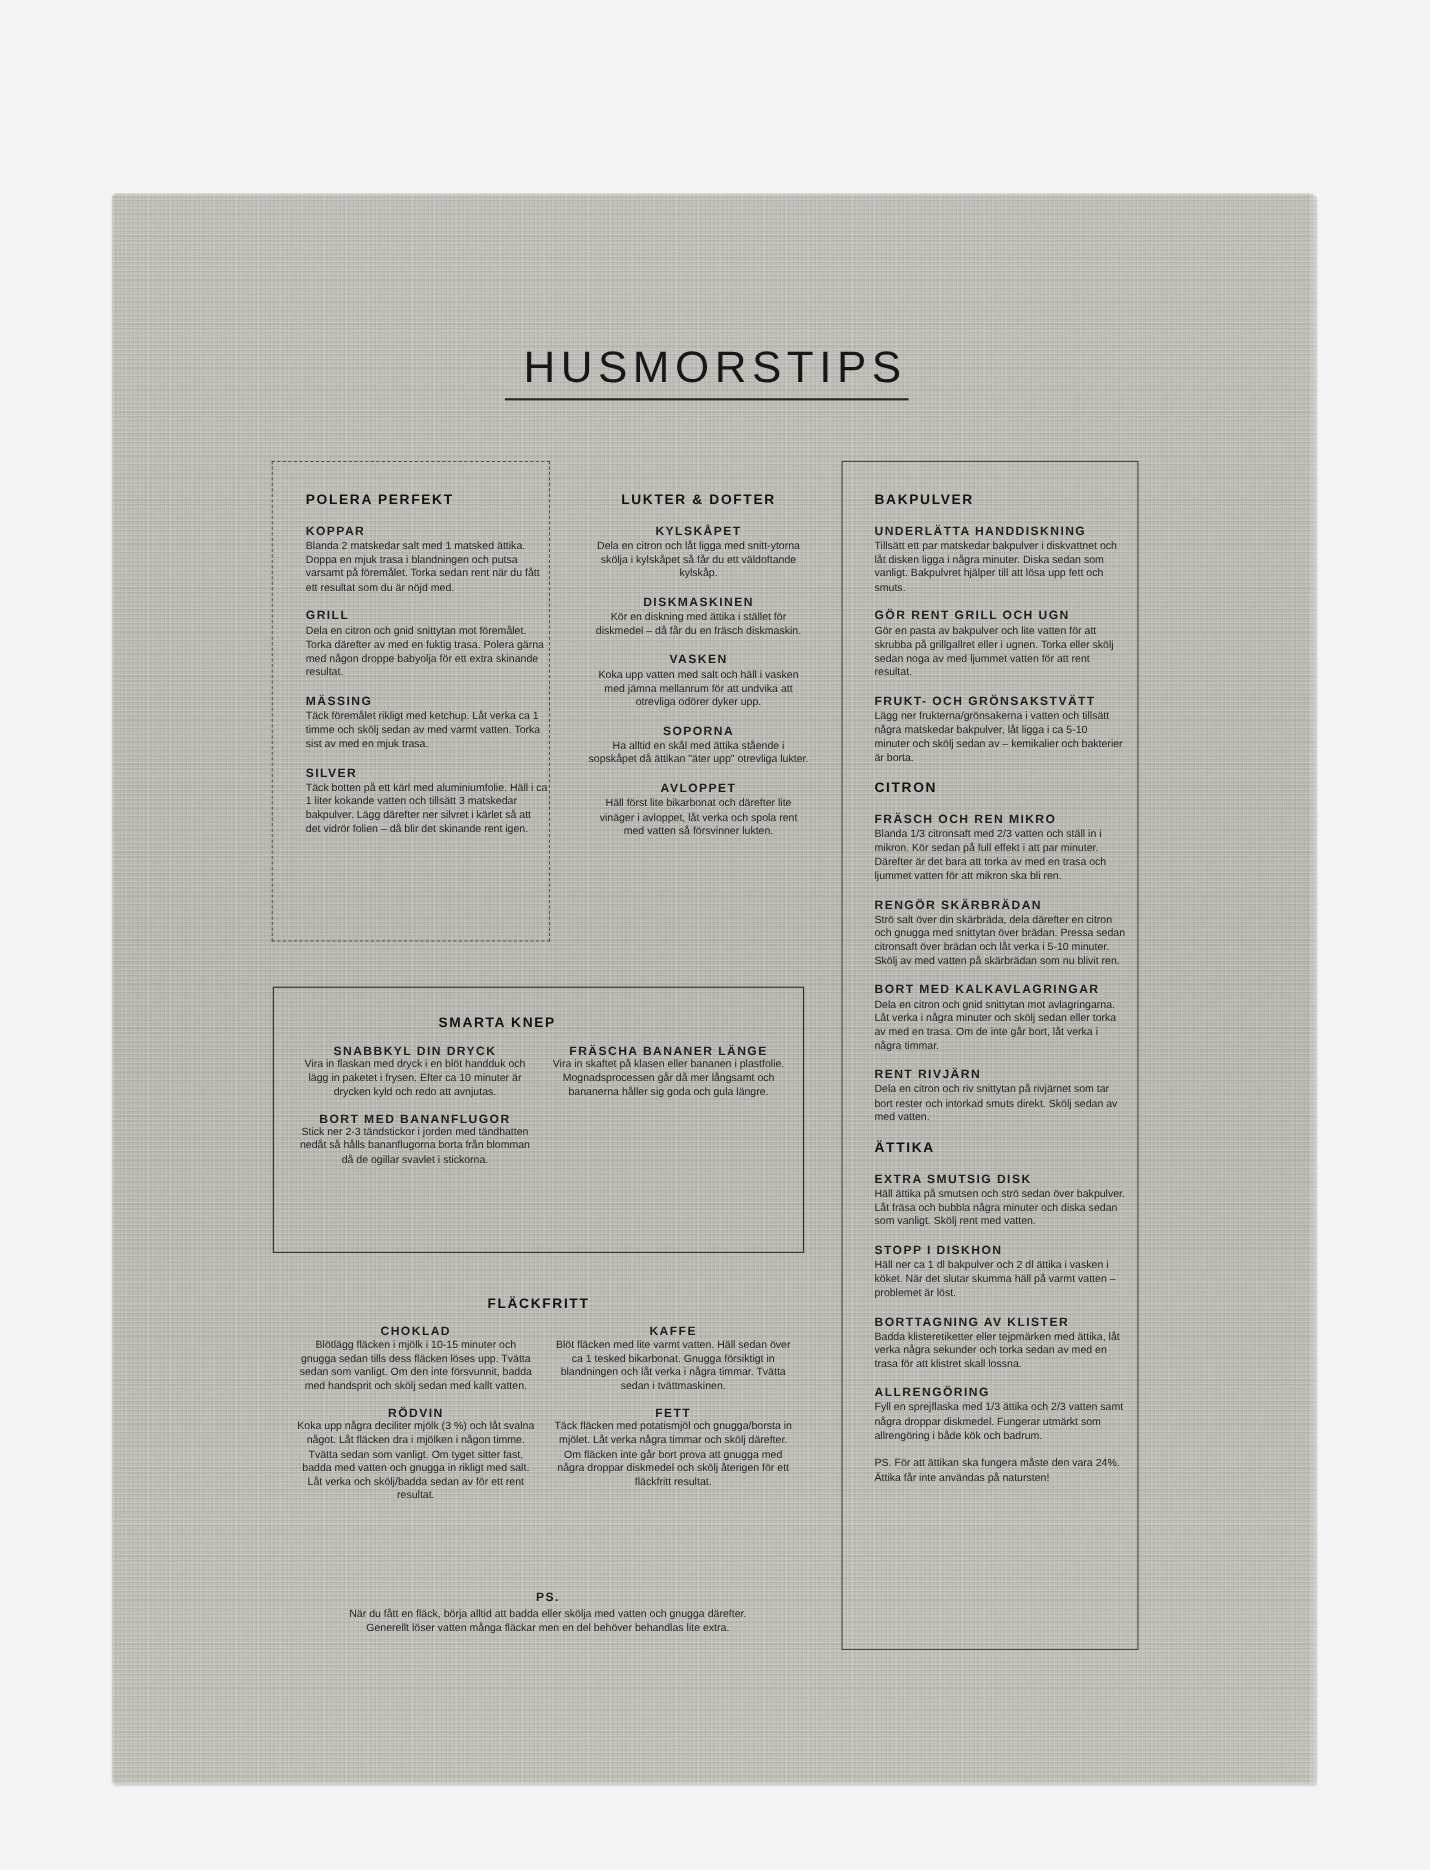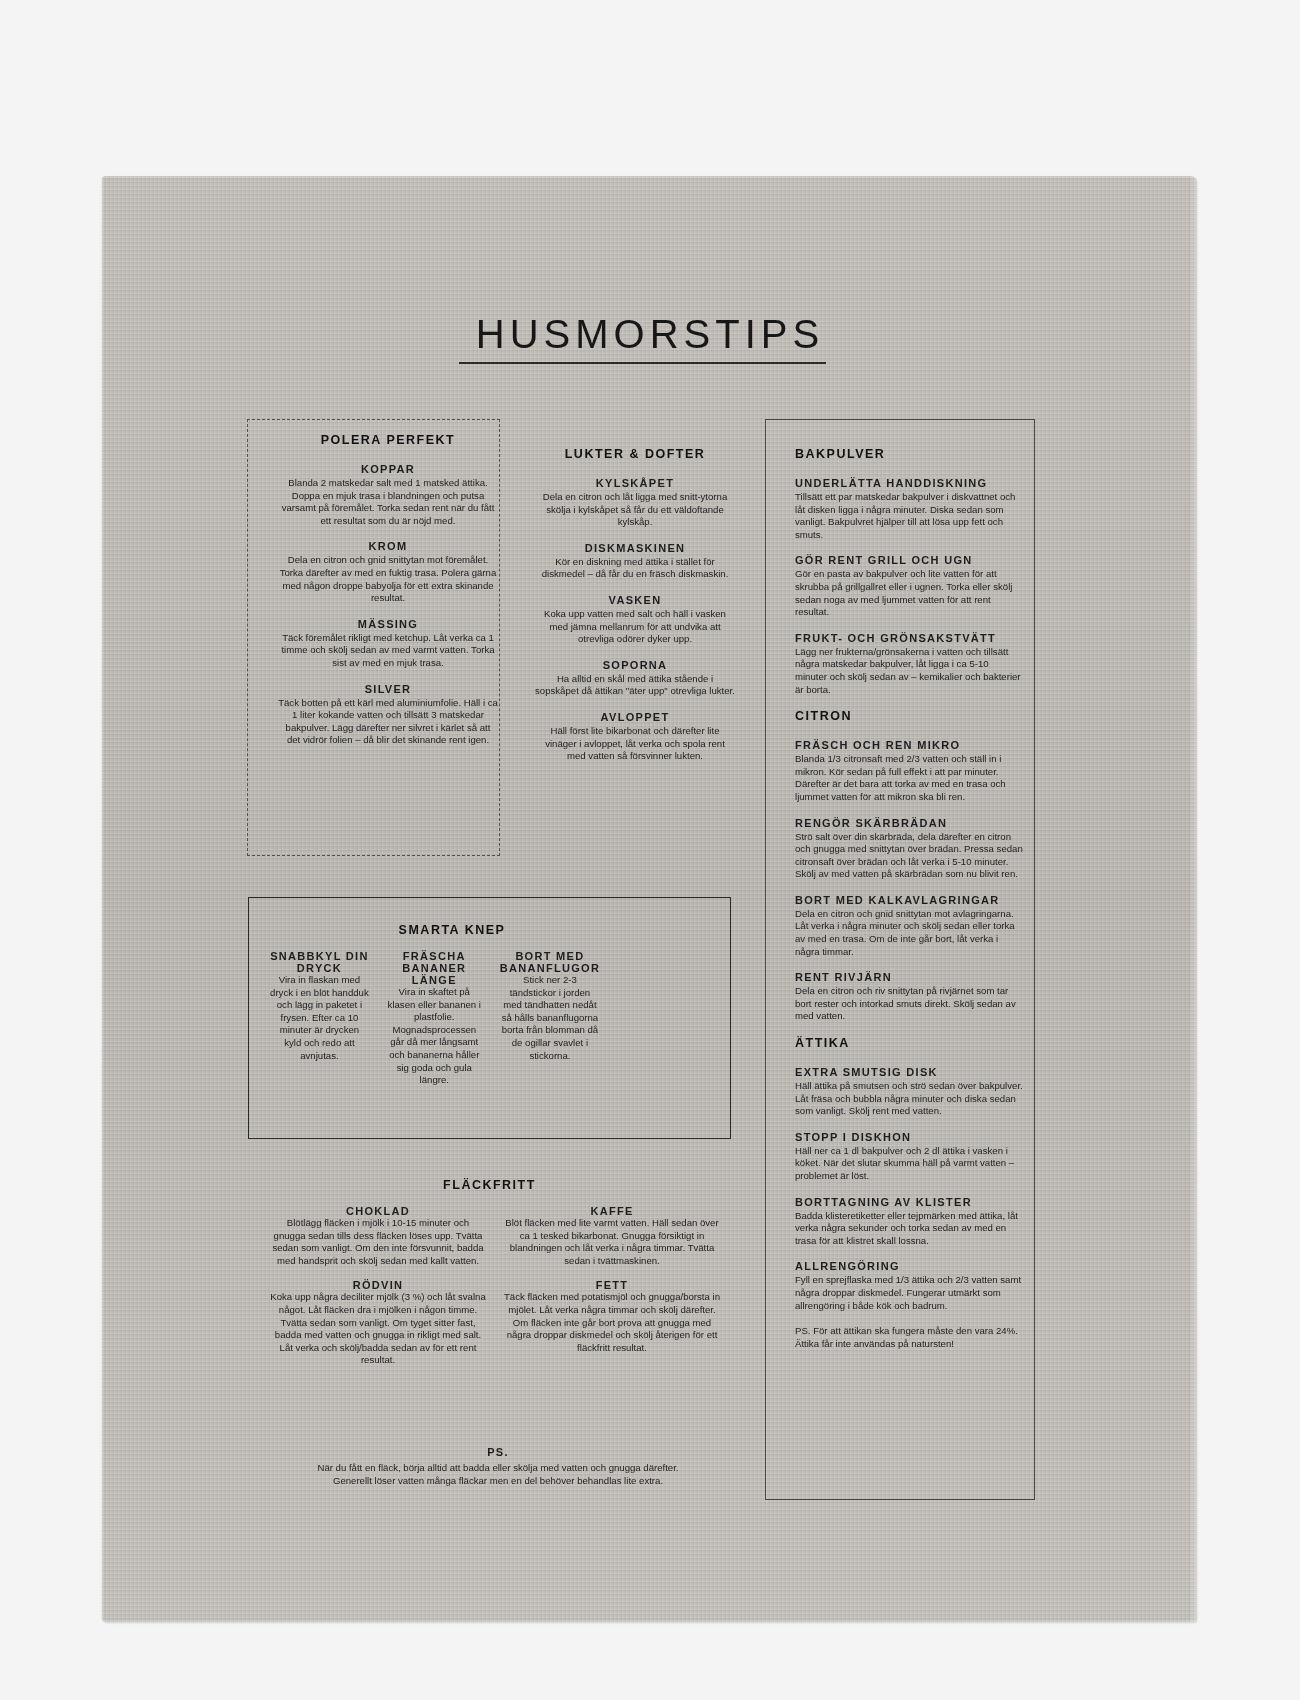--- a/index.html
+++ b/index.html
@@ -30,30 +30,30 @@
   .solid-box { left: 248px; top: 897px; width: 483px; height: 242px; border: 1.5px solid #2a2a2a; box-sizing: border-box; }
   .right-box { left: 765px; top: 419px; width: 270px; height: 1081px; border: 1.5px solid #4a4744; box-sizing: border-box; }
 
   .sec-title { font-weight: bold; font-size: 12.5px; letter-spacing: 1.5px; color: #121212; }
   .sub-title { font-size: 11px; letter-spacing: 1.3px; color: #1e1e1e; font-weight: bold; }
   .body { font-size: 9.6px; line-height: 12.6px; color: #1e1e1e; }
   .center { text-align: center; }
   .block { margin-bottom: 13px; }
   .block .sub-title { margin-bottom: 2px; }
 
-  .col-left { left: 278px; top: 433px; width: 220px; text-align: center; }
+  .col-left { left: 278px; top: 447px; width: 220px; }
   .col-mid { left: 535px; top: 447px; width: 200px; }
   .col-right { left: 795px; top: 447px; width: 228px; }
   .col-left .sec-title, .col-right .sec-title { margin-bottom: 16px; }
   .col-mid .sec-title { margin-bottom: 16px; }
   .col-right .group { margin-bottom: 8px; }
   .col-right .group + .group .sec-title { margin-top: 4px; }
 
   .smarta-title { left: 248px; width: 408px; top: 923px; }
-  .smarta-grid { left: 270px; top: 950px; width: 445px; display: grid; grid-template-columns: 1fr 1fr 1fr 1fr; column-gap: 16px; row-gap: 12px; }
+  .smarta-grid { left: 270px; top: 950px; width: 445px; display: grid; grid-template-columns: 1fr 1fr; column-gap: 16px; row-gap: 12px; }
 
   .flack-title { left: 248px; width: 483px; top: 1178px; }
   .flack-grid { left: 270px; top: 1205px; width: 450px; display: grid; grid-template-columns: 1fr 1fr; column-gap: 18px; row-gap: 12px; }
 
   .ps { left: 248px; width: 500px; top: 1446px; }
   .ps .sub-title { margin-bottom: 4px; }
 </style>
 </head>
 <body>
 
@@ -68,21 +68,21 @@
 <div class="abs solid-box"></div>
 <div class="abs right-box"></div>
 
 <div class="abs col-left">
   <div class="sec-title">POLERA PERFEKT</div>
   <div class="block">
     <div class="sub-title">KOPPAR</div>
     <div class="body">Blanda 2 matskedar salt med 1 matsked ättika. Doppa en mjuk trasa i blandningen och putsa varsamt på föremålet. Torka sedan rent när du fått ett resultat som du är nöjd med.</div>
   </div>
   <div class="block">
-    <div class="sub-title">KROM</div>
+    <div class="sub-title">GRILL</div>
     <div class="body">Dela en citron och gnid snittytan mot föremålet. Torka därefter av med en fuktig trasa. Polera gärna med någon droppe babyolja för ett extra skinande resultat.</div>
   </div>
   <div class="block">
     <div class="sub-title">MÄSSING</div>
     <div class="body">Täck föremålet rikligt med ketchup. Låt verka ca 1 timme och skölj sedan av med varmt vatten. Torka sist av med en mjuk trasa.</div>
   </div>
   <div class="block">
     <div class="sub-title">SILVER</div>
     <div class="body">Täck botten på ett kärl med aluminiumfolie. Häll i ca 1 liter kokande vatten och tillsätt 3 matskedar bakpulver. Lägg därefter ner silvret i kärlet så att det vidrör folien – då blir det skinande rent igen.</div>
   </div>

